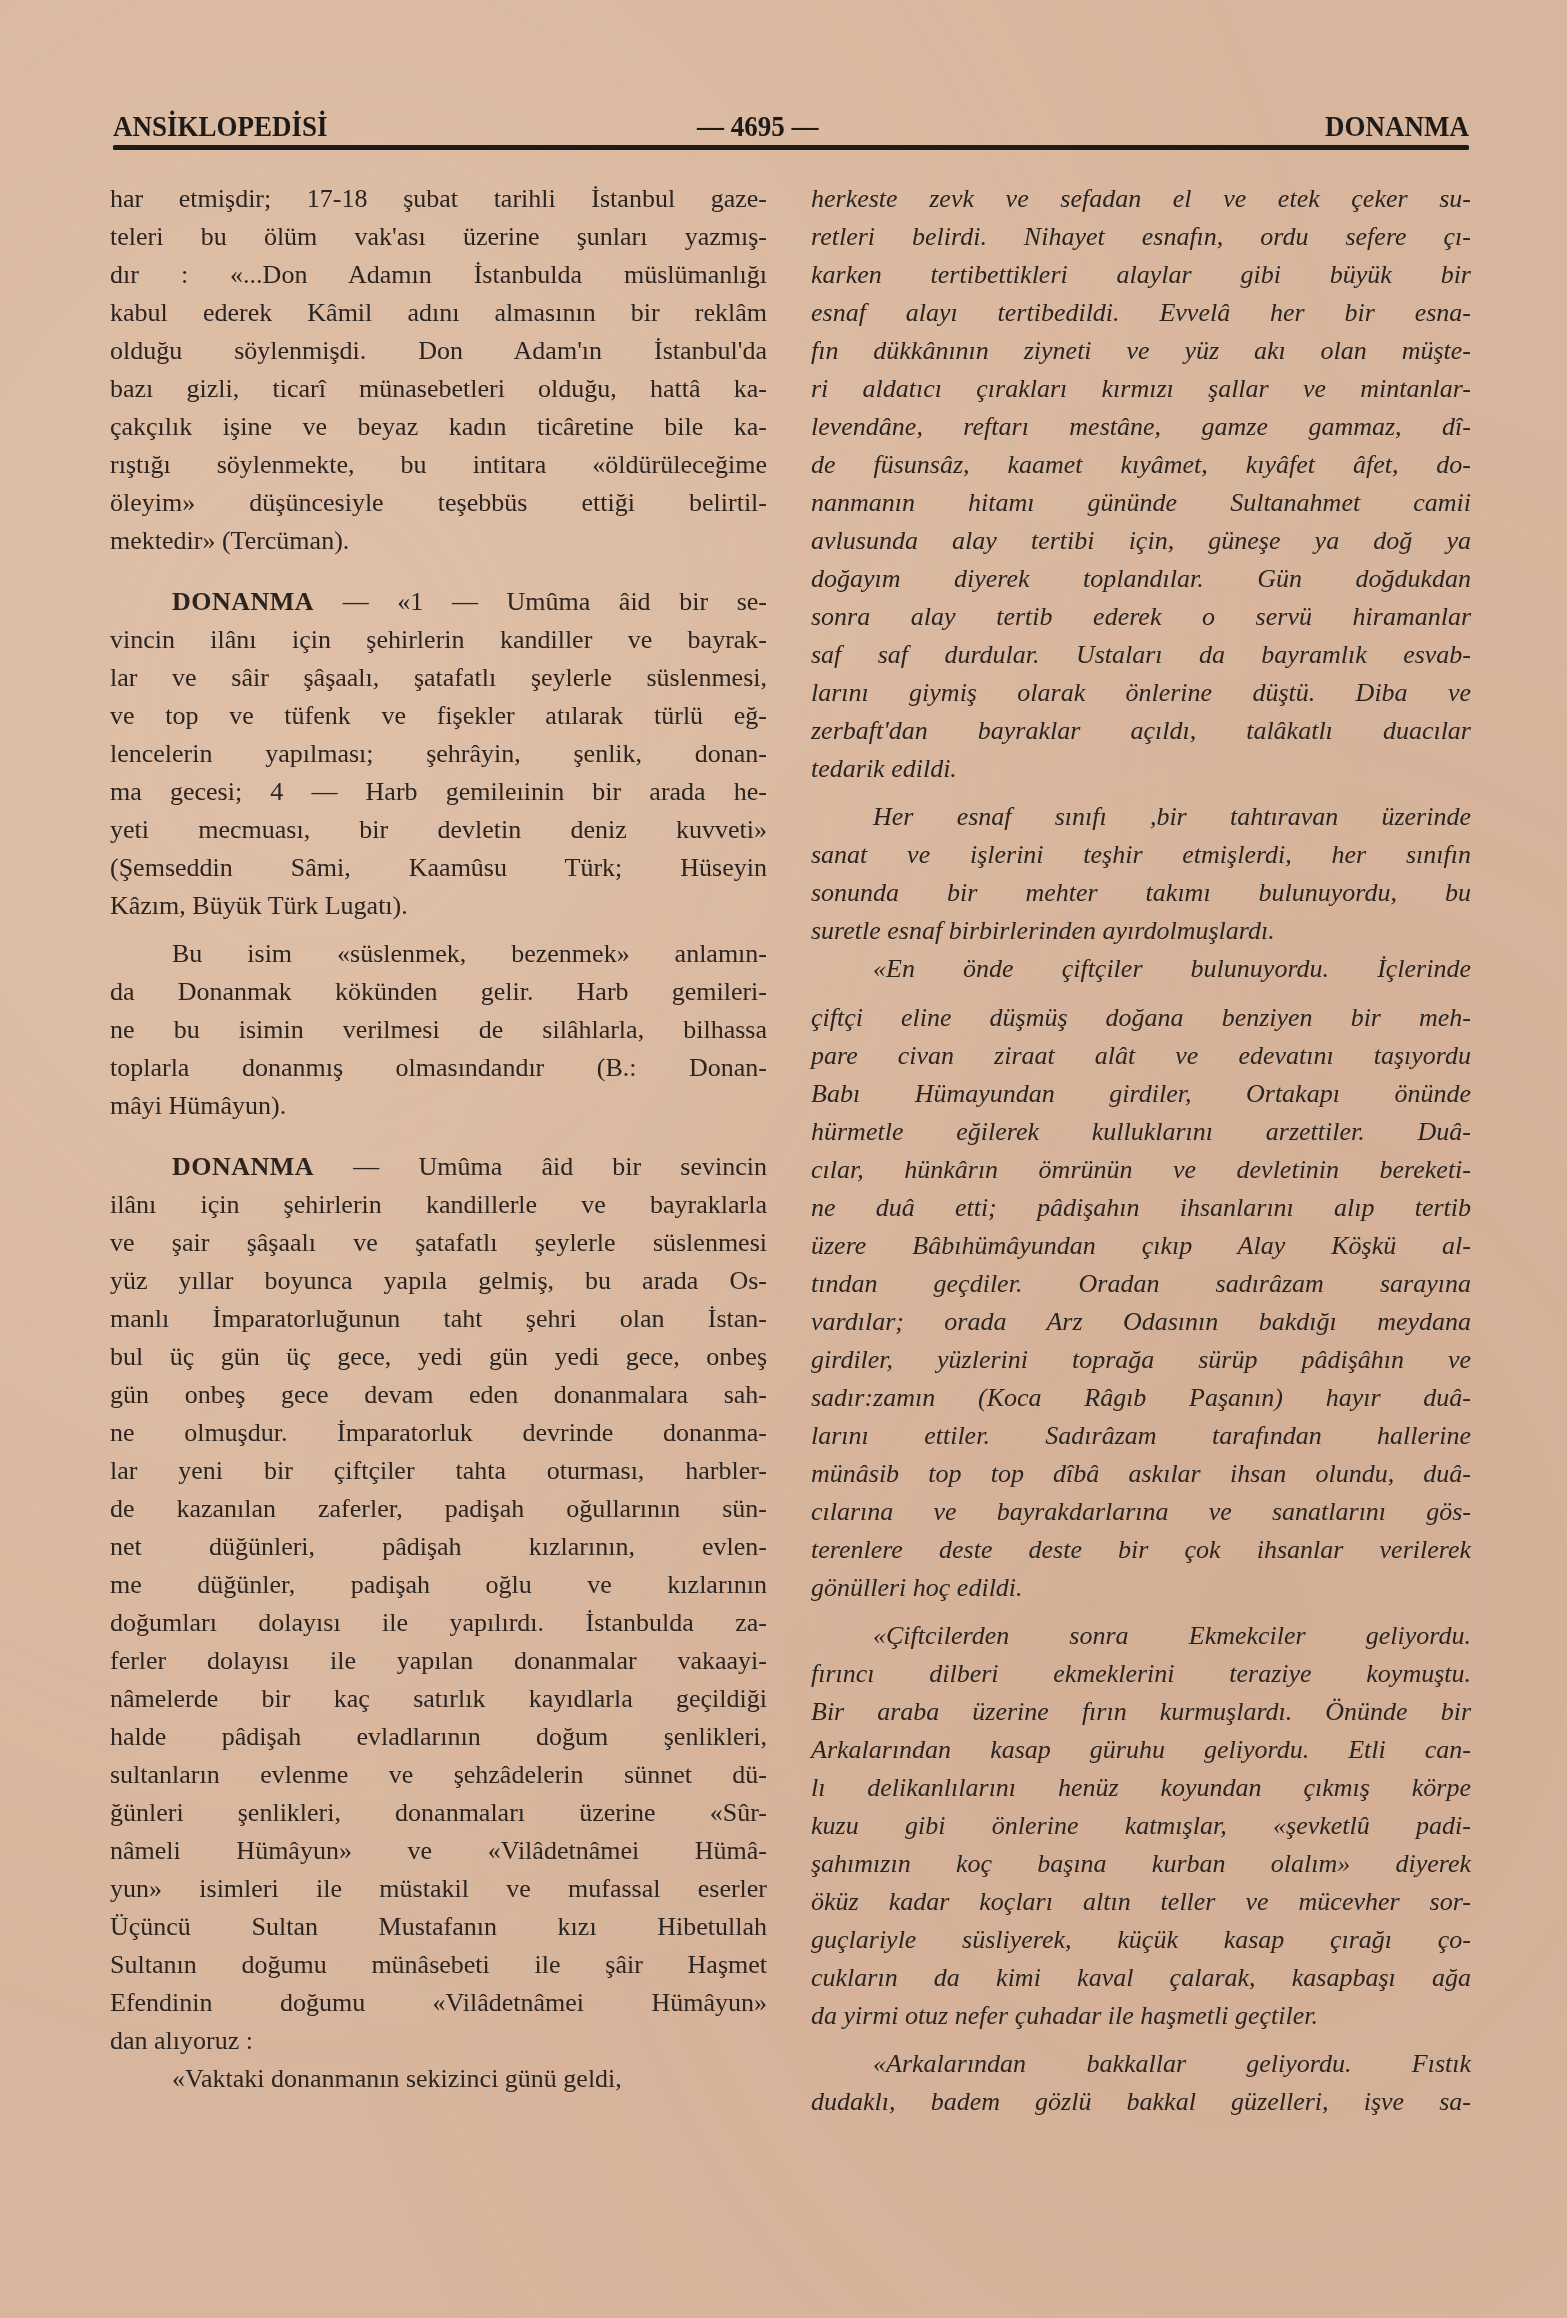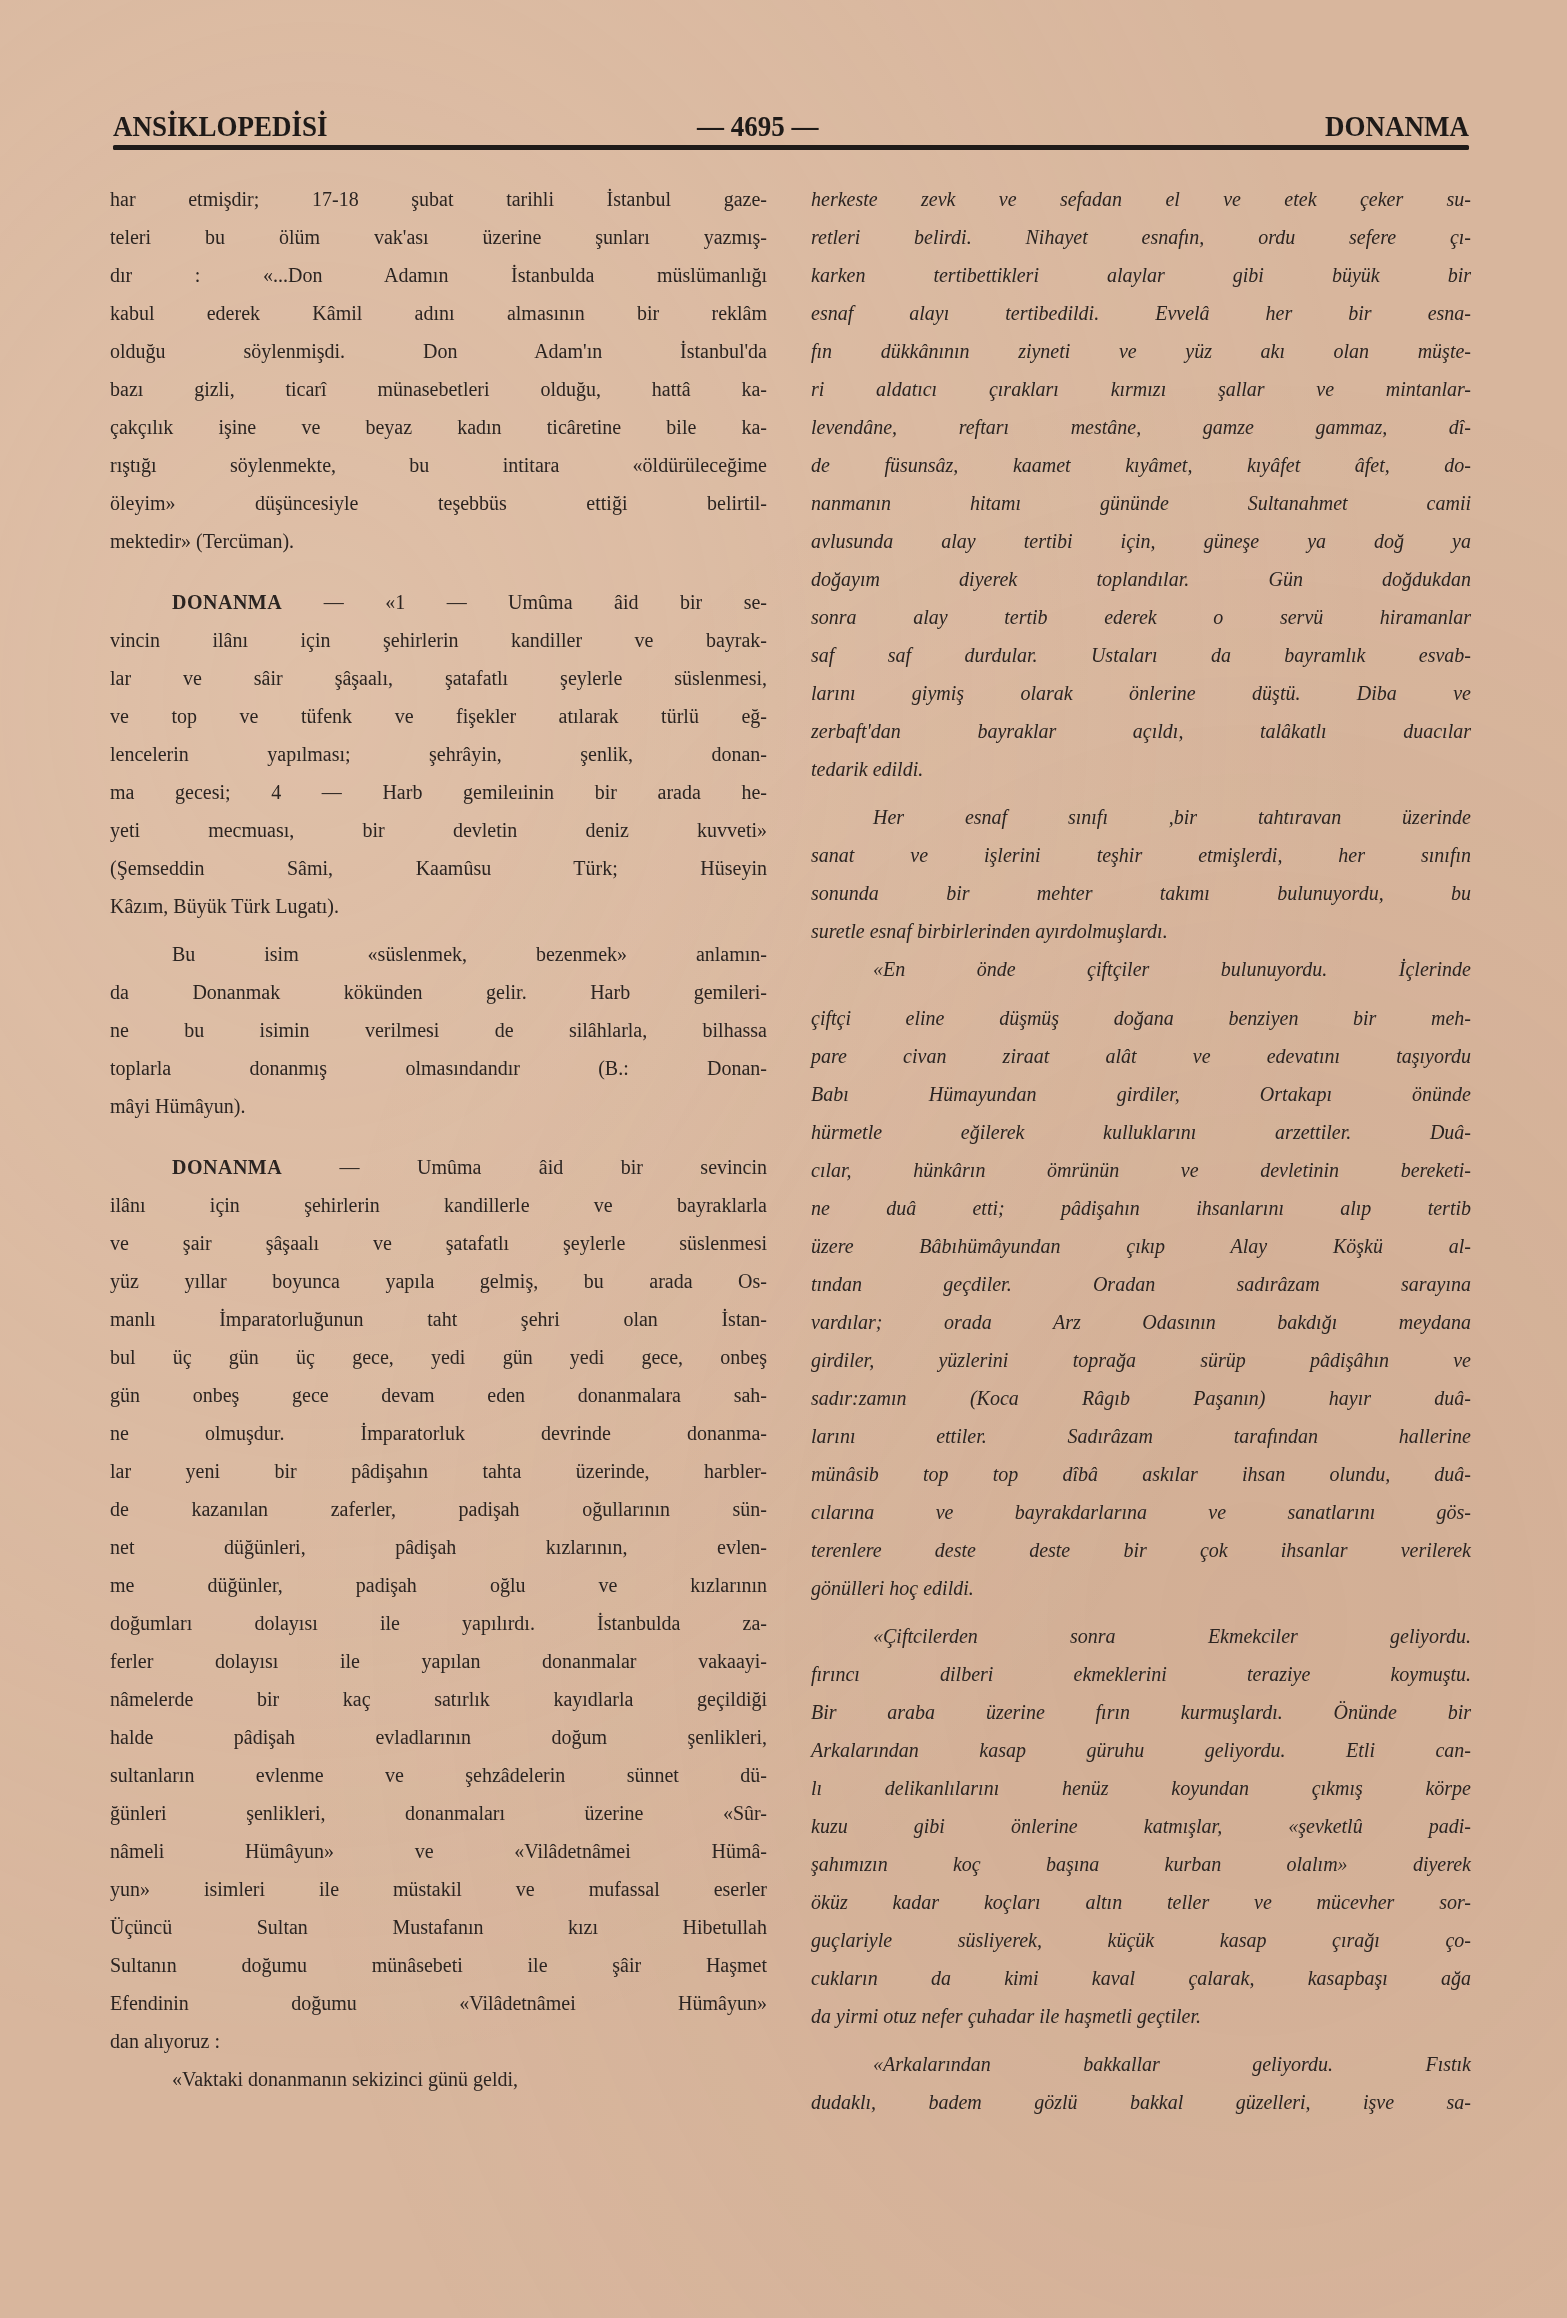--- a/index.html
+++ b/index.html
@@ -24,21 +24,21 @@
   .hdr-left { left: 0; }
   .hdr-center { left: 584px; }
   .hdr-right { right: 0; }
   .hdr-rule {
     position: absolute; left: 113px; top: 145px; width: 1356px; height: 5.2px;
     background: #1f1b19; border-radius: 1.6px;
   }
   .col {
     position: absolute; top: 180px;
     font-family: "Liberation Serif", serif;
-    font-size: 20px; color: #2b2421;
+    font-size: 26px; color: #2b2421;
   }
   .col.left { left: 110px; width: 657px; }
   .col.right { left: 811px; width: 660px; font-style: italic; }
   .line {
     height: 38px; line-height: 38px; white-space: nowrap;
     text-align: justify; text-align-last: justify;
     overflow: visible;
   }
   .line.last { text-align-last: left; }
   .line.indent { padding-left: 62px; }
@@ -95,21 +95,21 @@
   <div>
     <div class="line indent"><span class="bold">DONANMA</span><span> — Umûma âid bir sevincin</span></div>
     <div id="l-e2">
         <div class="line">ilânı için şehirlerin kandillerle ve bayraklarla</div>
         <div class="line">ve şair şâşaalı ve şatafatlı şeylerle süslenmesi</div>
         <div class="line">yüz yıllar boyunca yapıla gelmiş, bu arada Os-</div>
         <div class="line">manlı İmparatorluğunun taht şehri olan İstan-</div>
         <div class="line">bul üç gün üç gece, yedi gün yedi gece, onbeş</div>
         <div class="line">gün onbeş gece devam eden donanmalara sah-</div>
         <div class="line">ne olmuşdur. İmparatorluk devrinde donanma-</div>
-        <div class="line">lar yeni bir pâdişahın tahta üzerinde, harbler-</div>
+        <div class="line">lar yeni bir çiftçiler tahta oturması, harbler-</div>
         <div class="line">de kazanılan zaferler, padişah oğullarının sün-</div>
         <div class="line">net düğünleri, pâdişah kızlarının, evlen-</div>
         <div class="line">me düğünler, padişah oğlu ve kızlarının</div>
         <div class="line">doğumları dolayısı ile yapılırdı. İstanbulda za-</div>
         <div class="line">ferler dolayısı ile yapılan donanmalar vakaayi-</div>
         <div class="line">nâmelerde bir kaç satırlık kayıdlarla geçildiği</div>
         <div class="line">halde pâdişah evladlarının doğum şenlikleri,</div>
         <div class="line">sultanların evlenme ve şehzâdelerin sünnet dü-</div>
         <div class="line">ğünleri şenlikleri, donanmaları üzerine «Sûr-</div>
         <div class="line">nâmeli Hümâyun» ve «Vilâdetnâmei Hümâ-</div>

